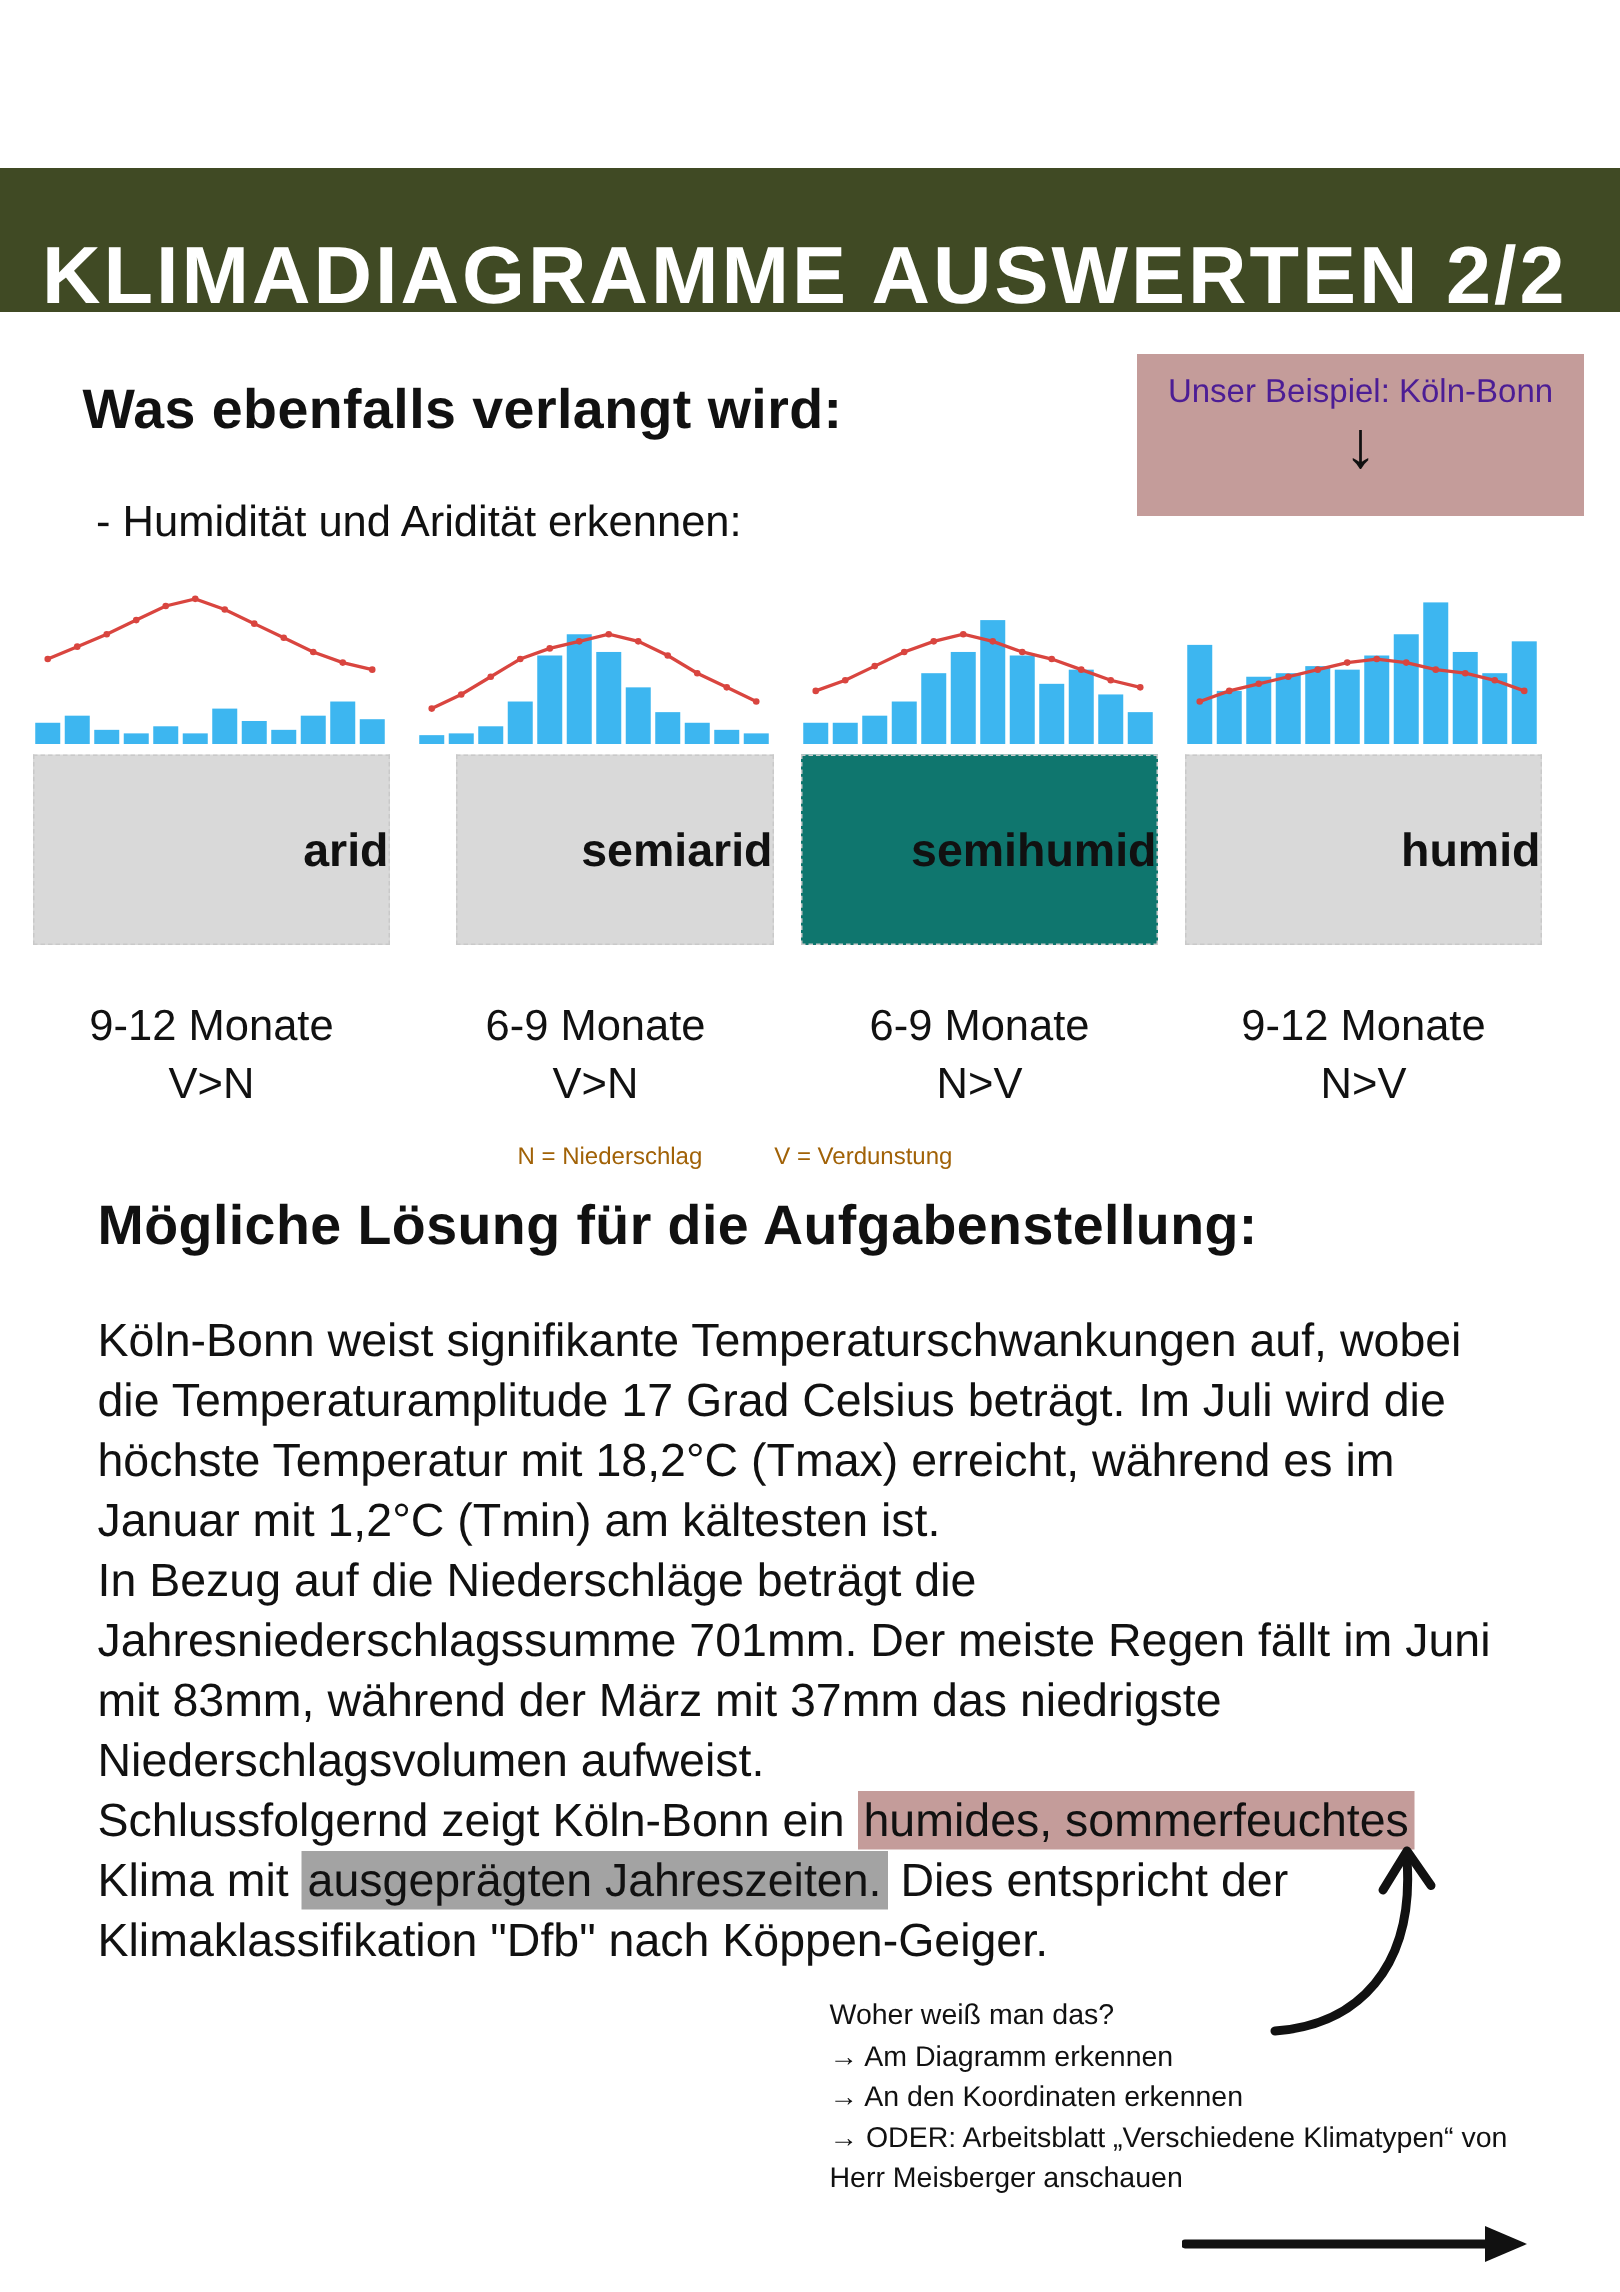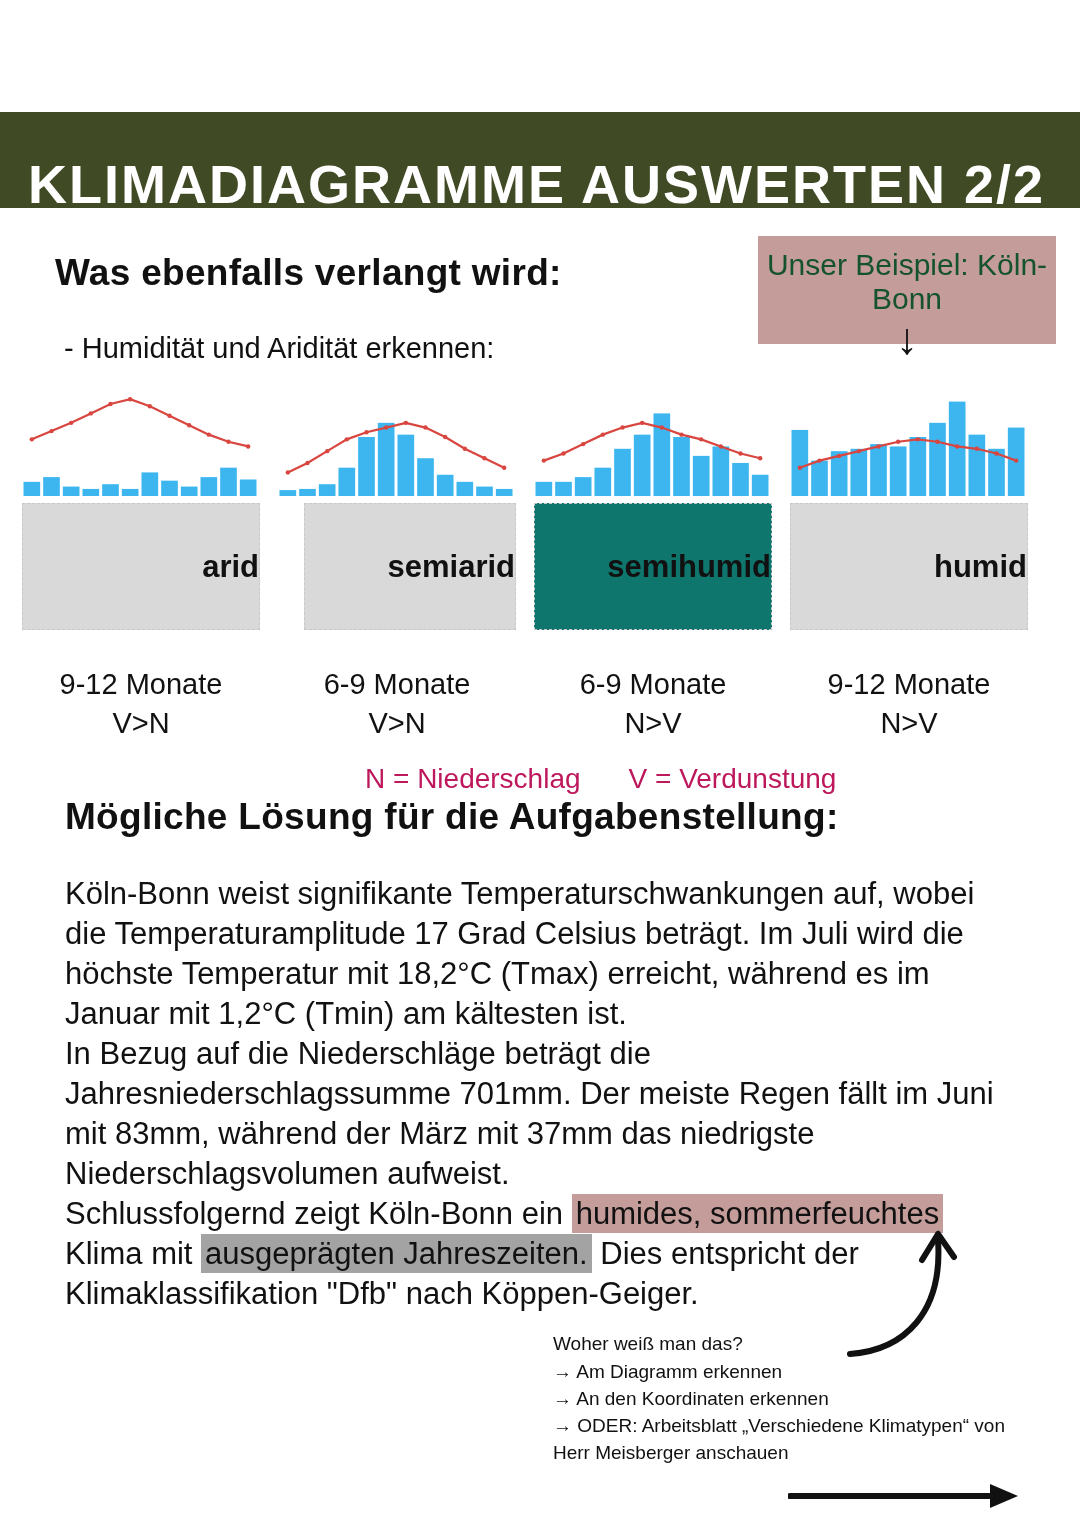--- a/index.html
+++ b/index.html
@@ -42,22 +42,22 @@
   .heading-2 { top: 796px; left: 65px; }
 
   .example-box {
     position: absolute;
     left: 758px; top: 236px;
     width: 298px; height: 108px;
     text-align: center;
     padding-top: 12px;
   }
   .example-box .example-label {
-    font-size: 30px;
-    color: #14532d;
+    font-size: 22px;
+    color: #4c1d95;
   }
   .example-box .down-arrow {
     font-size: 44px;
     font-weight: 700;
     line-height: 46px;
     color: #111;
   }
 
   .bullet-line {
     position: absolute;
@@ -97,23 +97,22 @@
     margin-top: 6px;
     text-align: center;
     font-size: 29px;
   }
 
   .legend-row {
     position: absolute;
     left: 345px; top: 763px;
     display: flex;
     gap: 48px;
-    font-size: 28px;
-    color: #be185d;
-    margin-left: 20px;
+    font-size: 16px;
+    color: #a16207;
   }
 
   .solution-body {
     position: absolute;
     left: 65px; top: 874px;
     width: 945px;
     font-size: 31px;
     line-height: 40px;
   }
   .solution-body p { margin: 0; }

